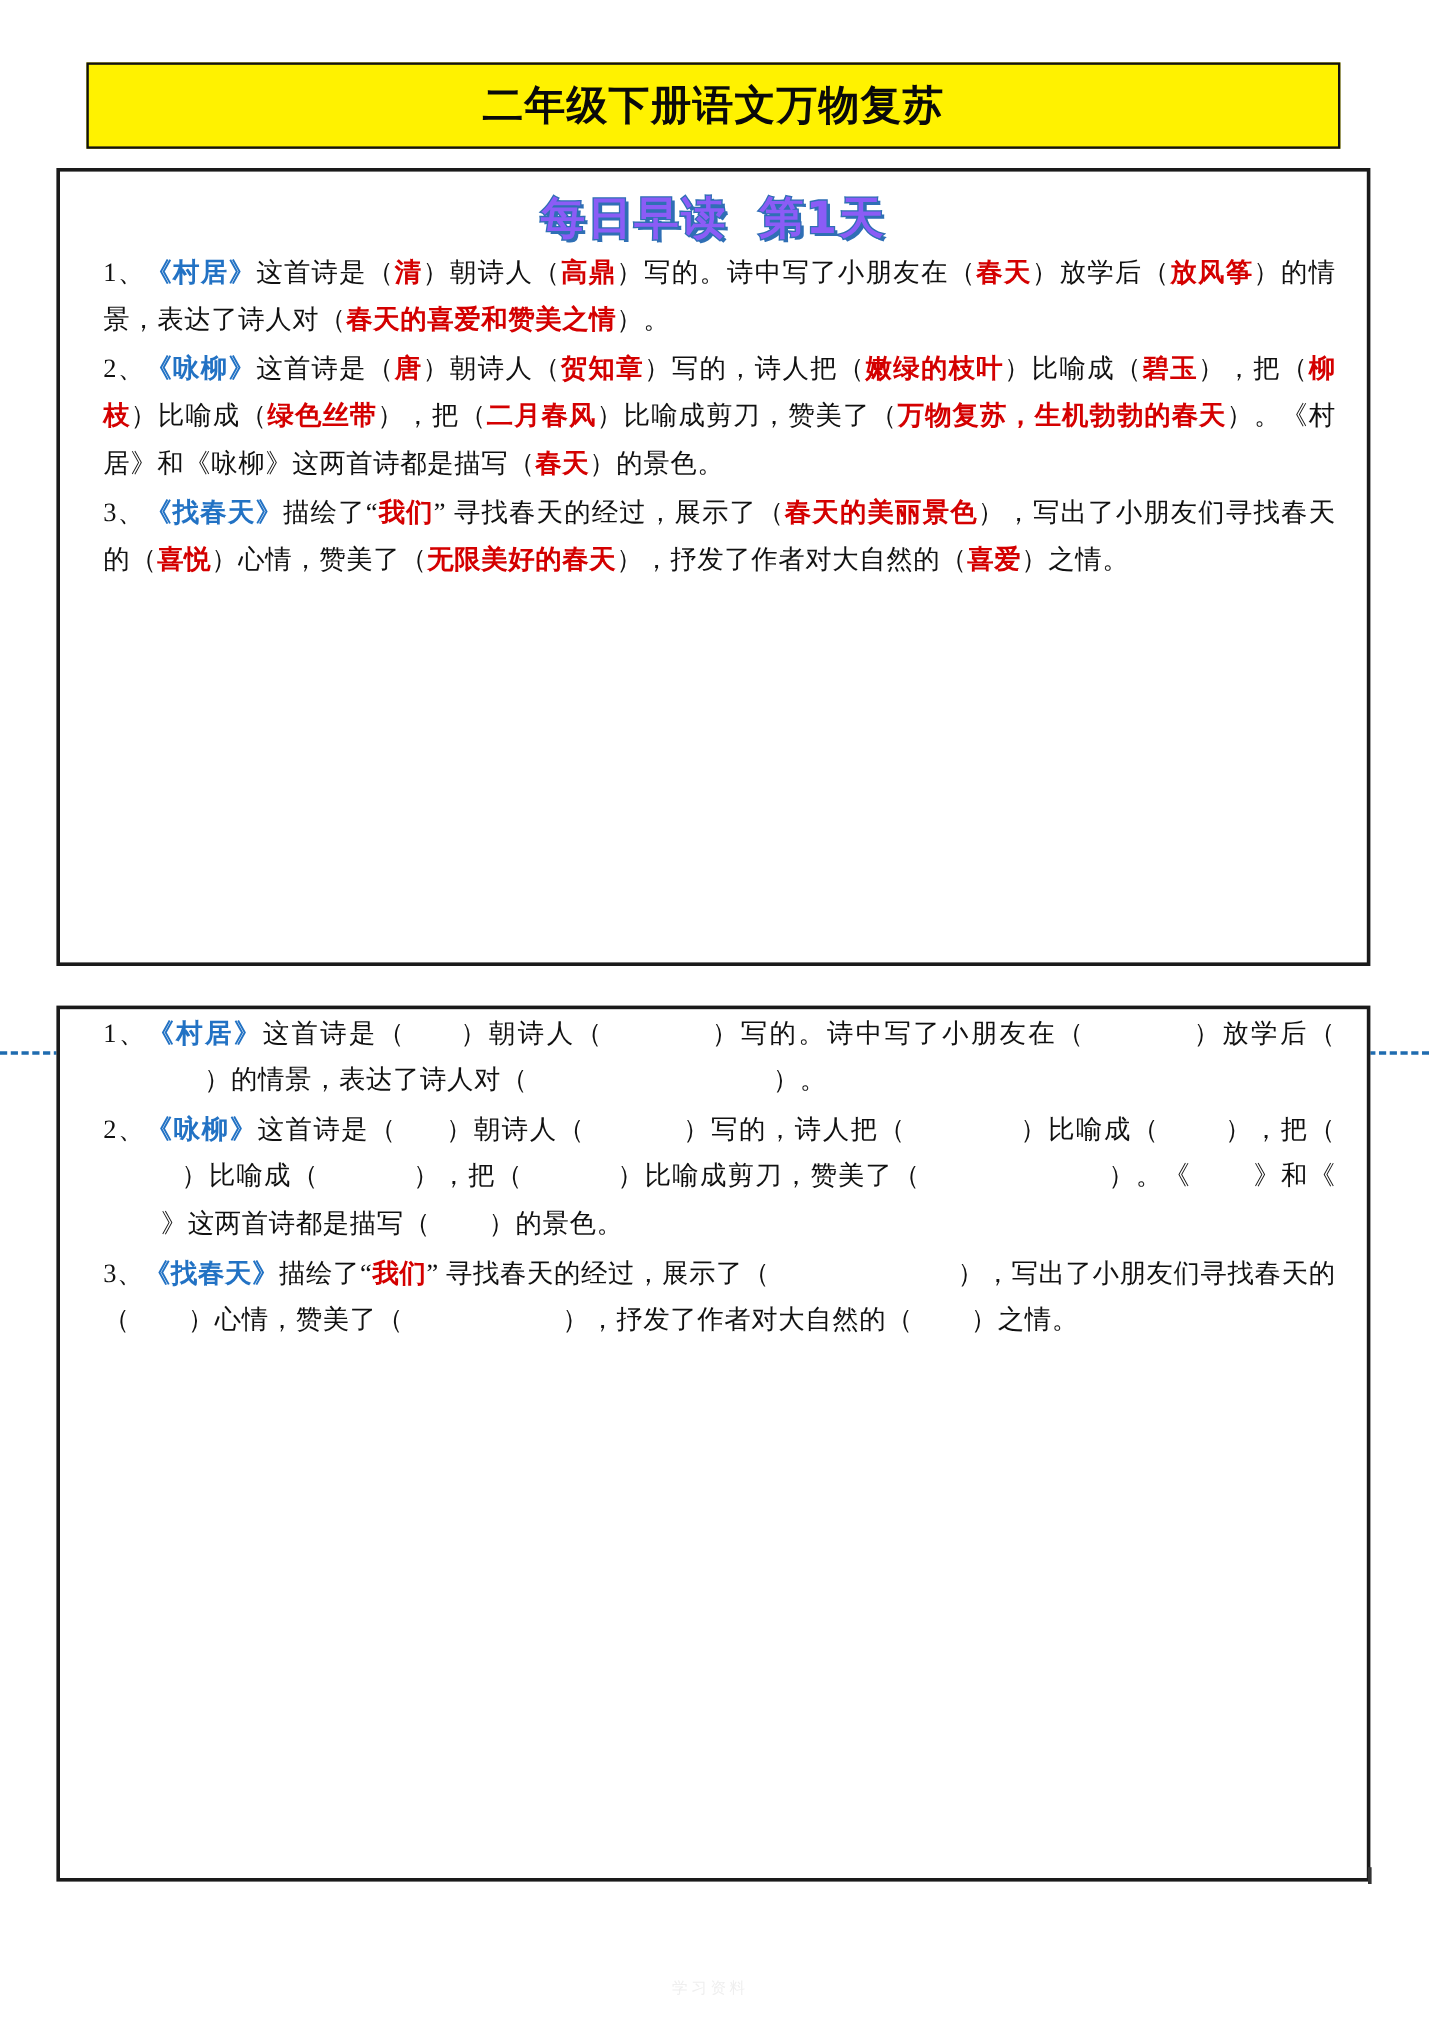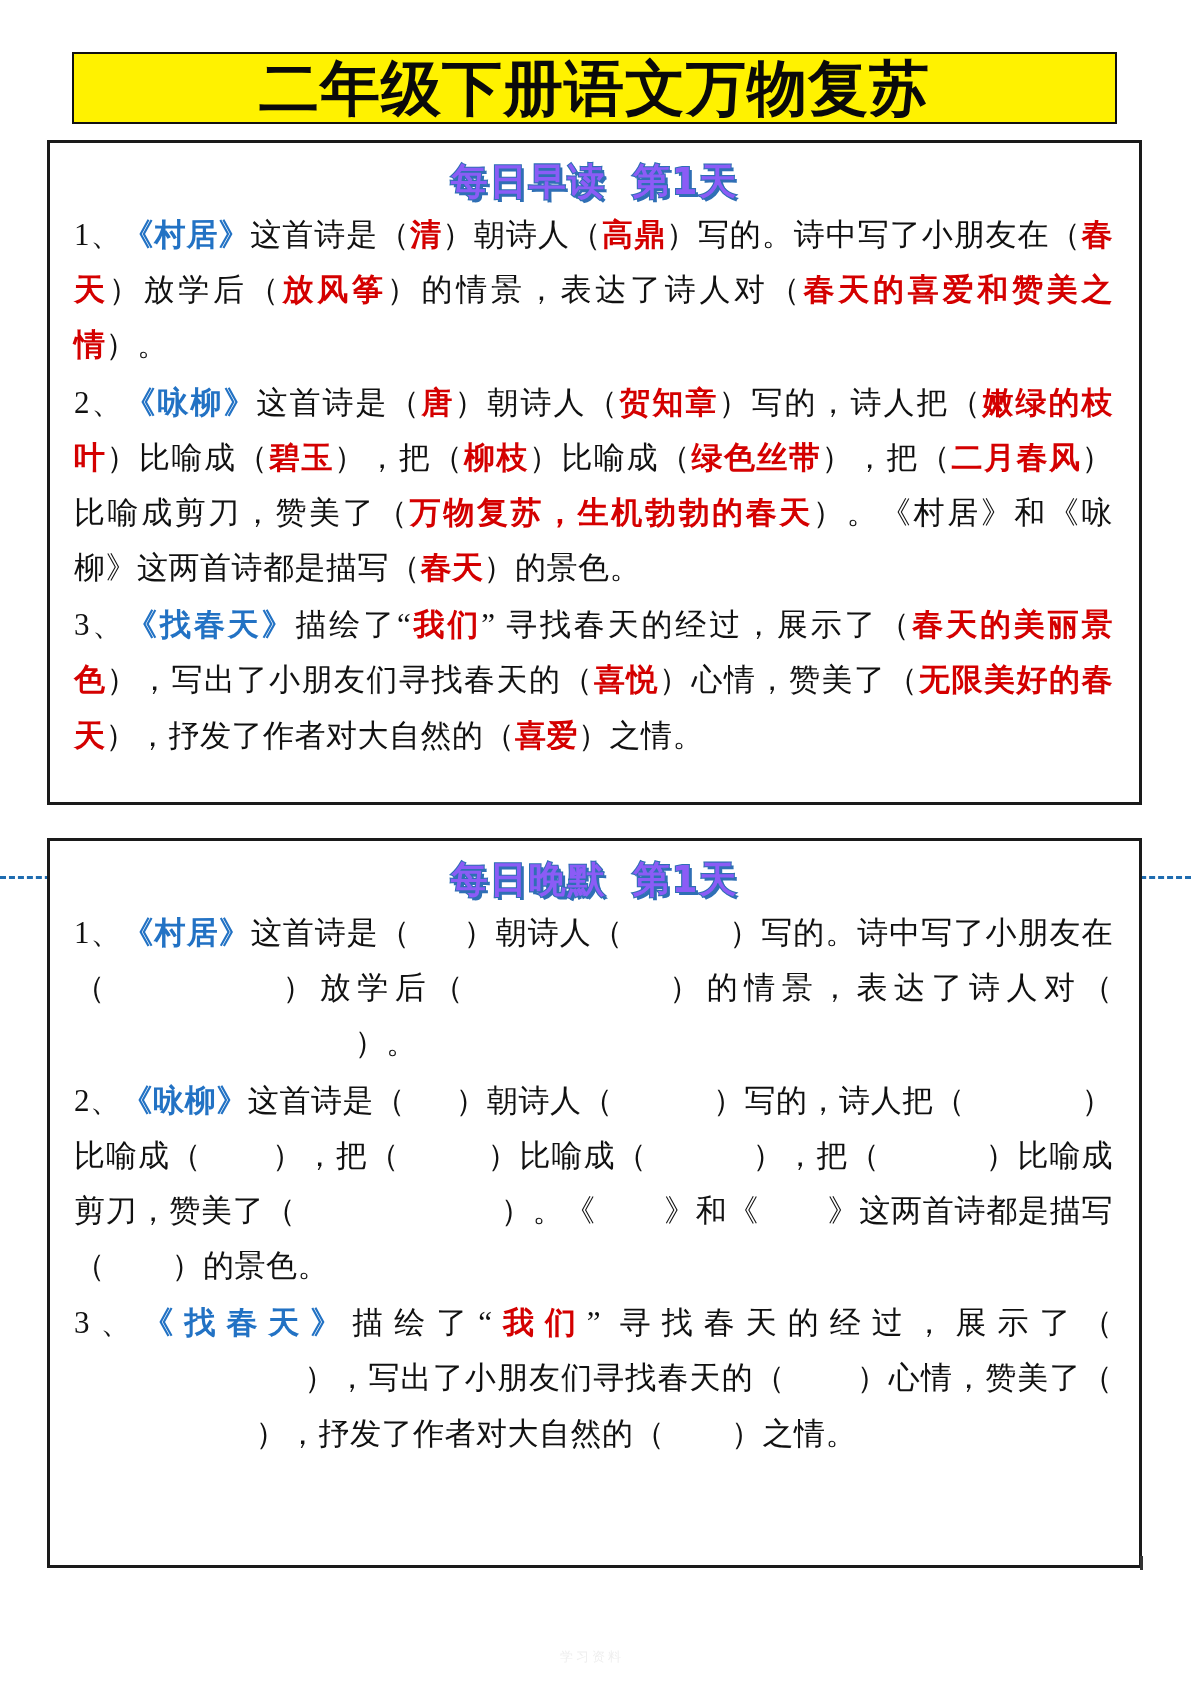--- a/index.html
+++ b/index.html
@@ -25,21 +25,21 @@
     background: #fff200;
     border: 2px solid #111;
     display: flex;
     align-items: center;
     justify-content: center;
     box-sizing: border-box;
   }
   .title-text {
     font-family: "DejaVu Serif", "Liberation Serif", serif;
     font-weight: bold;
-    font-size: 60px;
+    font-size: 34px;
     letter-spacing: 1px;
     white-space: nowrap;
     line-height: 1;
     display: flex;
     align-items: baseline;
   }
   .title-black { color: #0a0a0a; }
   .title-red   { color: #e8000b; margin: 0 12px; }
 
   
@@ -69,22 +69,22 @@
     -webkit-text-stroke: 2.2px #2f6fb5;
     paint-order: stroke fill;
     text-shadow: 3px 3px 0 #2f6fb5;
     letter-spacing: 2px;
     white-space: nowrap;
   }
   .section-header .hdr .daypart { margin-right: 26px; }
 
   
   .body-text {
-    padding: 0 26px 0 24px;
-    font-size: 31px;
+    padding: 0 26px 0 36px;
+    font-size: 22px;
     line-height: 1.78;
     color: #111;
     letter-spacing: 0.5px;
     text-align: justify;
   }
   .para { margin: 0 0 2px 0; }
   .blue  { color: #2272c4; font-weight: bold; }
   .red   { color: #d40000; font-weight: bold; }
   .black { color: #111; }
   .blank-par { color: #d40000; font-weight: bold; white-space: pre; }
@@ -163,23 +163,20 @@
   <span class="fold-char">对</span>
   <div class="fold-dash"></div>
   <span class="fold-char">折</span>
   <div class="fold-dash"></div>
   <span class="fold-char">线</span>
   <div class="fold-dash"></div>
 </div>
 
 <div class="sheet" id="sheet-evening">
 
-  <div class="section-header">
-    <span class="hdr"><span class="daypart">每日晚默</span><span>第1天</span></span>
-  </div>
 
   <div class="body-text">
 
     <p class="para"><span class="black">1、</span><span class="blue">《村居》</span><span class="black">这首诗是（</span><span class="blank-par">      </span><span class="black">）朝诗人（</span><span class="blank-par">            </span><span class="black">）写的。诗中写了小朋友在（</span><span class="blank-par">            </span><span class="black">）放学后（</span><span class="blank-par">              </span><span class="black">）的情景，表达了诗人对（</span><span class="blank-par">                                  </span><span class="black">）。</span></p>
 
     <p class="para"><span class="black">2、</span><span class="blue">《咏柳》</span><span class="black">这首诗是（</span><span class="blank-par">      </span><span class="black">）朝诗人（</span><span class="blank-par">            </span><span class="black">）写的，诗人把（</span><span class="blank-par">              </span><span class="black">）比喻成（</span><span class="blank-par">        </span><span class="black">），把（</span><span class="blank-par">          </span><span class="black">）比喻成（</span><span class="blank-par">            </span><span class="black">），把（</span><span class="blank-par">            </span><span class="black">）比喻成剪刀，赞美了（</span><span class="blank-par">                        </span><span class="black">）。《</span><span class="blank-par">        </span><span class="black">》和《</span><span class="blank-par">        </span><span class="black">》这两首诗都是描写（</span><span class="blank-par">        </span><span class="black">）的景色。</span></p>
 
     <p class="para"><span class="black">3、</span><span class="blue">《找春天》</span><span class="black">描绘了“</span><span class="red">我们</span><span class="black">” 寻找春天的经过，展示了（</span><span class="blank-par">                          </span><span class="black">），写出了小朋友们寻找春天的（</span><span class="blank-par">        </span><span class="black">）心情，赞美了（</span><span class="blank-par">                      </span><span class="black">），抒发了作者对大自然的（</span><span class="blank-par">        </span><span class="black">）之情。</span></p>
 
   </div>

